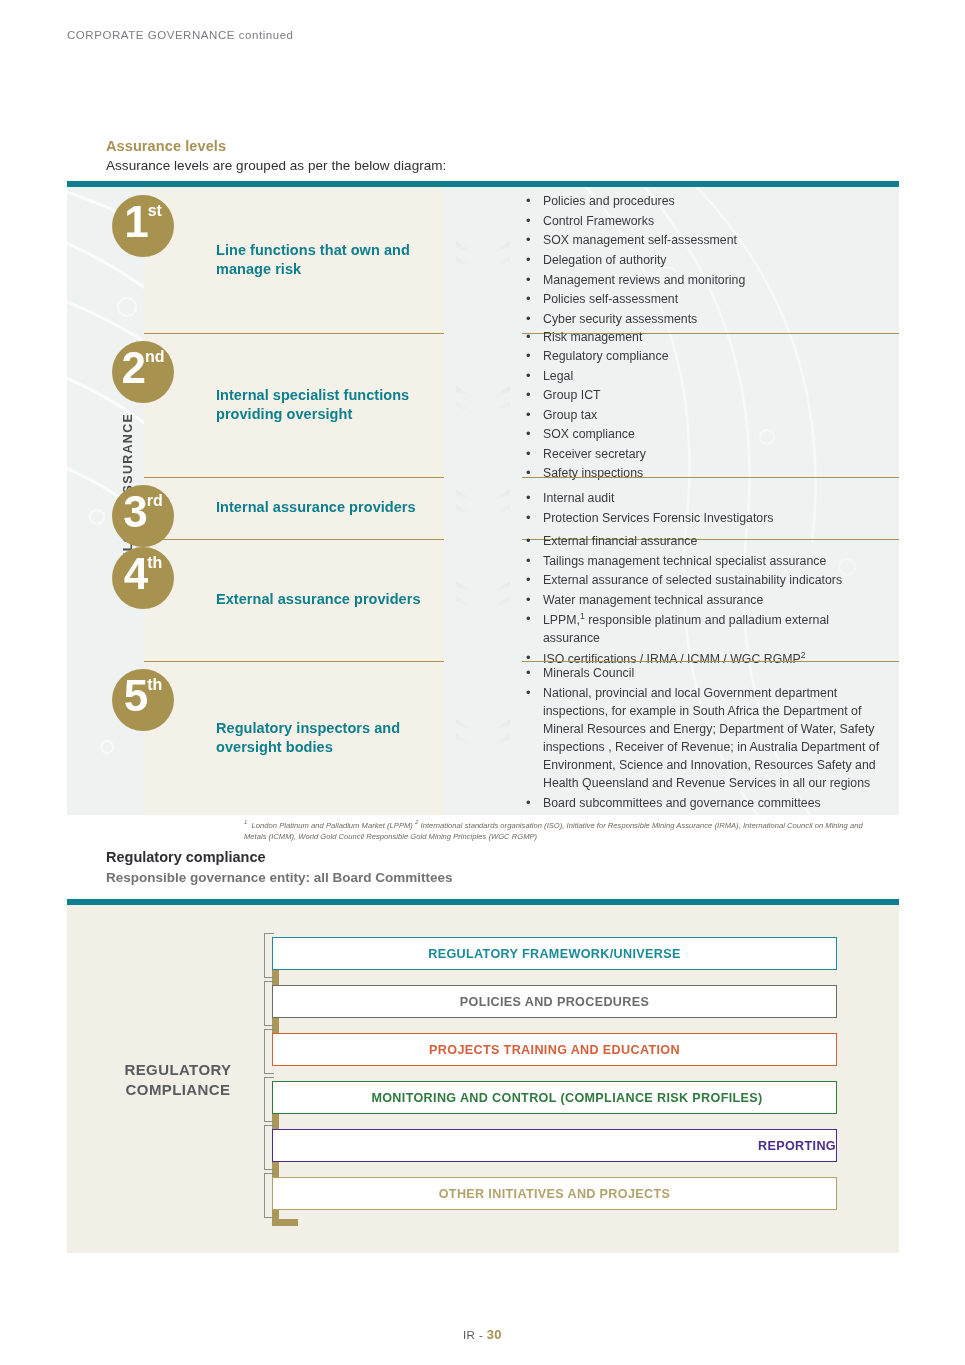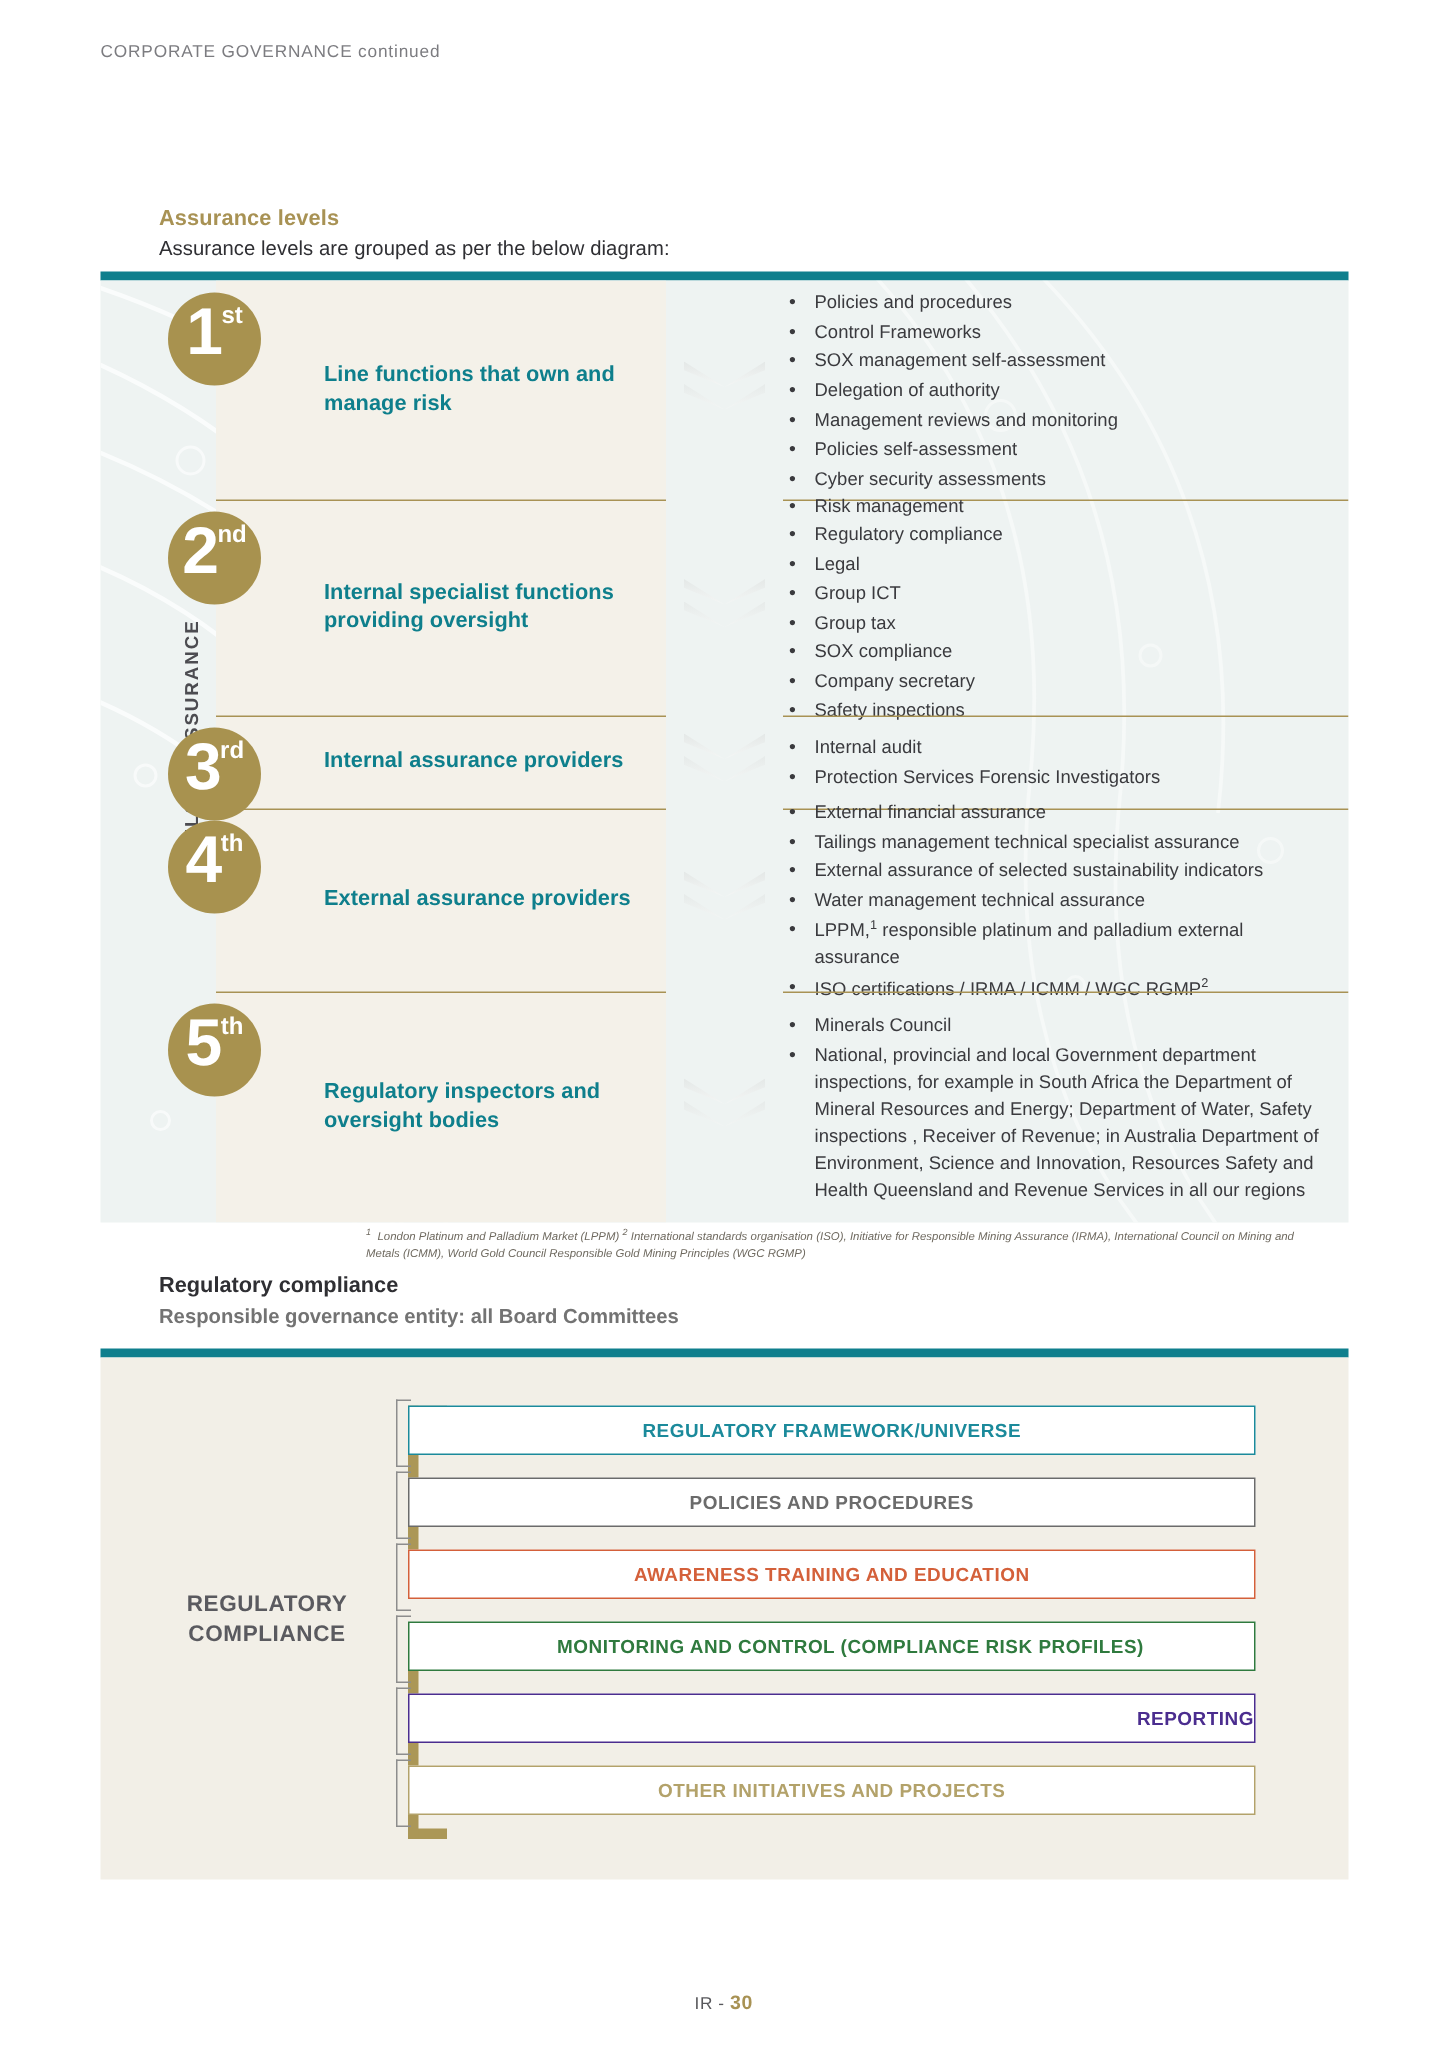--- a/index.html
+++ b/index.html
@@ -254,21 +254,21 @@
           <div class="chev"></div>
         </div>
         <div class="cell-bul">
           <ul class="bullets">
               <li>Risk management</li>
               <li>Regulatory compliance</li>
               <li>Legal</li>
               <li>Group ICT</li>
               <li>Group tax</li>
               <li>SOX compliance</li>
-              <li>Company secretary</li>
+              <li>Receiver secretary</li>
               <li>Safety inspections</li>
             </ul>
         </div>
       </div>
 
       <div class="row" style="height:62px">
         <div class="cell-title">
           <div class="badge">
             <span class="num">3</span>
             <span class="ord">rd</span>
@@ -317,20 +317,21 @@
           </div>
           <div class="title-txt">Regulatory inspectors and oversight bodies</div>
         </div>
         <div class="cell-chev">
           <div class="chev"></div>
         </div>
         <div class="cell-bul">
           <ul class="bullets">
               <li>Minerals Council</li>
               <li>National, provincial and local Government department inspections, for example in South Africa the Department of Mineral Resources and Energy; Department of Water, Safety inspections , Receiver of Revenue; in Australia Department of Environment, Science and Innovation, Resources Safety and Health Queensland and Revenue Services in all our regions</li>
+              <li>Board subcommittees and governance committees</li>
             </ul>
         </div>
       </div>
 
     </div>
   </div>
 </div>
 
 <div class="footnote"><sup>1</sup>&nbsp; London Platinum and Palladium Market (LPPM) <sup>2</sup> International standards organisation (ISO), Initiative for Responsible Mining Assurance (IRMA), International Council on Mining and Metals (ICMM), World Gold Council Responsible Gold Mining Principles (WGC RGMP)</div>
 
@@ -346,21 +347,21 @@
     <div class="bracket-top"></div>
     <div class="bracket-bot"></div>
     <div class="reg-boxes">
         <div class="reg-box" style="border-color: rgb(27, 138, 155); align-items: center; --c: #1b8a9b;">
           <span class="lbl" style="color:#1b8a9b">REGULATORY FRAMEWORK/UNIVERSE</span>
         </div>
         <div class="reg-box" style="border-color: rgb(107, 107, 107); --c: #6b6b6b;">
           <span class="lbl" style="color:#6b6b6b">POLICIES AND PROCEDURES</span>
         </div>
         <div class="reg-box" style="border-color: rgb(212, 96, 58); --c: #d4603a;">
-          <span class="lbl" style="color:#d4603a">AWARENESS TRAINING AND EDUCATION</span>
+          <span class="lbl" style="color:#d4603a">PROJECTS TRAINING AND EDUCATION</span>
         </div>
         <div class="reg-box" style="border-color: rgb(47, 122, 62); padding-left: 25px; --c: #2f7a3e;">
           <span class="lbl" style="color:#2f7a3e">MONITORING AND CONTROL (COMPLIANCE RISK PROFILES)</span>
         </div>
         <div class="reg-box" style="border-color: rgb(75, 45, 143); justify-content: flex-end; --c: #4b2d8f;">
           <span class="lbl" style="color:#4b2d8f">REPORTING</span>
         </div>
         <div class="reg-box" style="border-color: rgb(179, 162, 106); --c: #b3a26a;">
           <span class="lbl" style="color:#b3a26a">OTHER INITIATIVES AND PROJECTS</span>
         </div>

